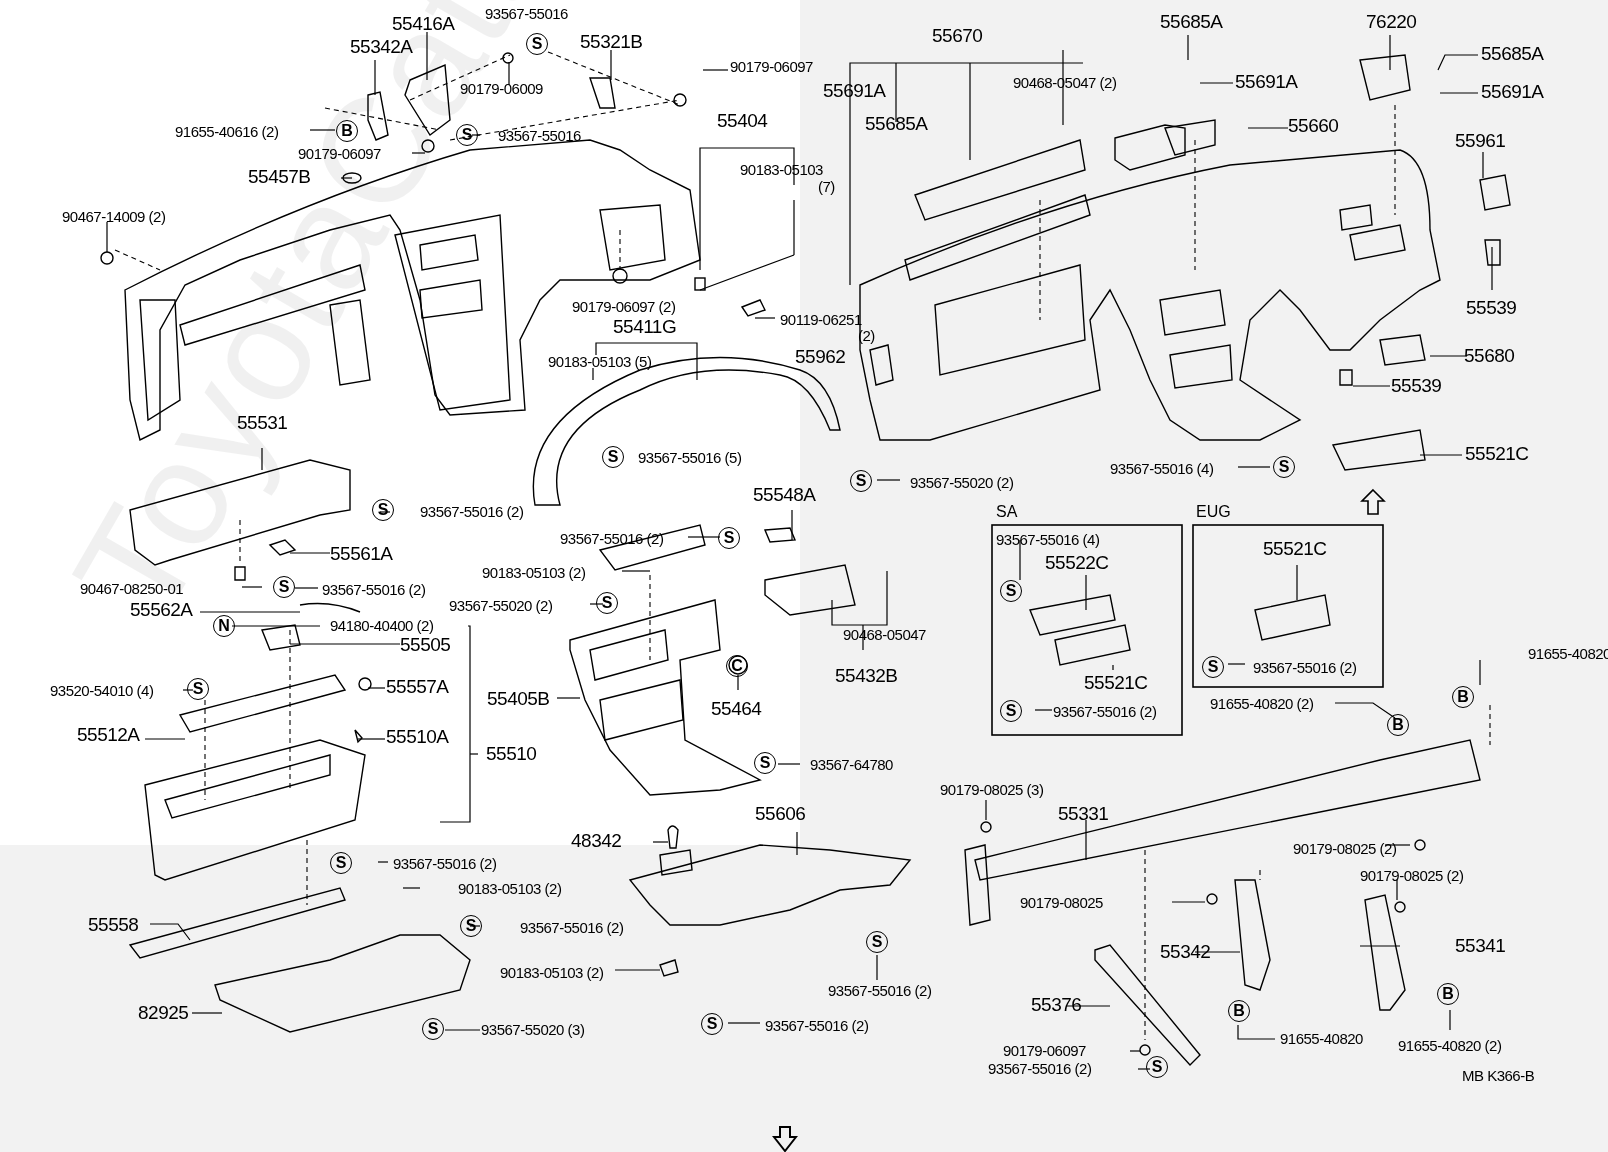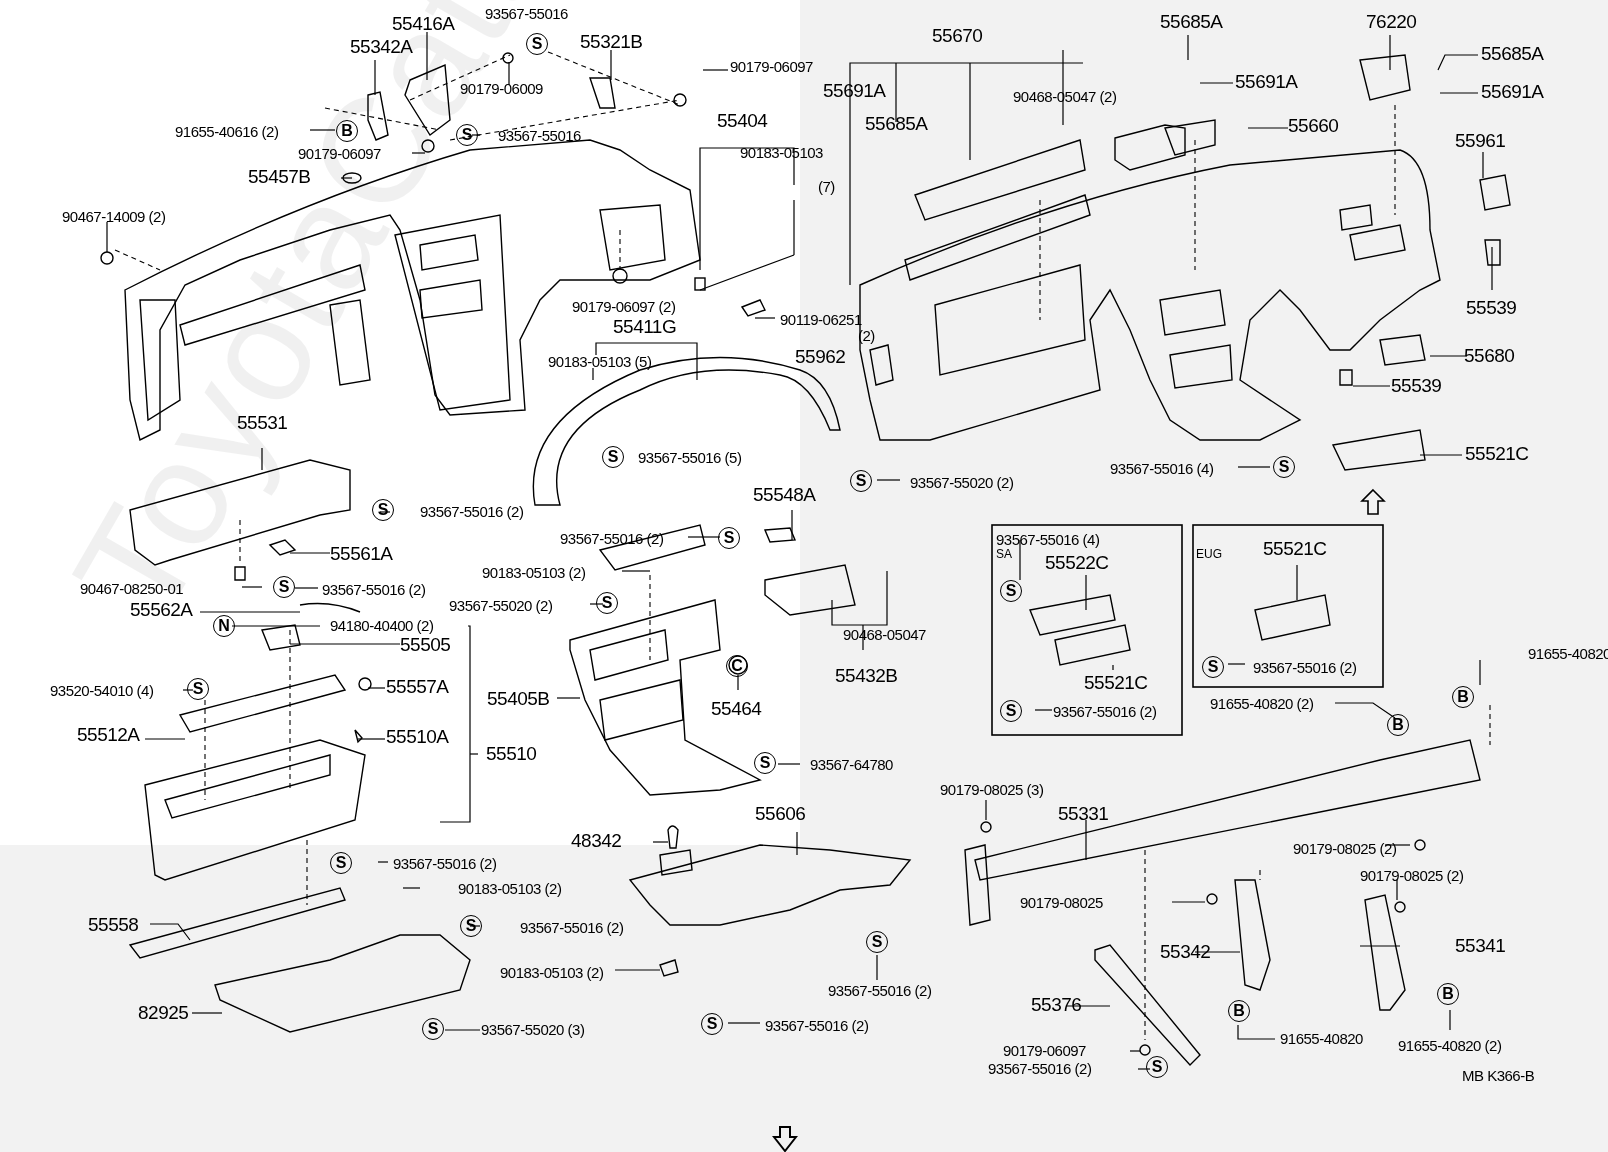--- a/index.html
+++ b/index.html
@@ -4,21 +4,21 @@
 <style>
   html,body{margin:0;padding:0;}
   body{width:1608px;height:1152px;position:relative;overflow:hidden;background:#f2f2f2;font-family:"Liberation Sans",sans-serif;color:#000;}
   .white-zone{position:absolute;left:0;top:0;width:800px;height:845px;background:#ffffff;}
   .watermark{position:absolute;left:40px;top:560px;font-size:150px;font-family:"Liberation Sans",sans-serif;color:rgba(0,0,0,0.06);transform:rotate(-60deg);transform-origin:0 0;white-space:nowrap;letter-spacing:4px;}
   svg.art{position:absolute;left:0;top:0;width:1608px;height:1152px;}
   .lbl{position:absolute;white-space:nowrap;font-size:17px;line-height:18px;letter-spacing:-0.5px;}
   .big{font-size:19px;font-weight:normal;}
   .sm{font-size:15px;}
   .circ{position:absolute;width:20px;height:20px;border:1.6px solid #000;border-radius:50%;font-size:16px;line-height:20px;text-align:center;font-weight:bold;}
-  .boxhdr{position:absolute;font-size:12px;margin-top:44px;}
+  .boxhdr{position:absolute;font-size:16px;}
   .arrow-down{position:absolute;left:772px;top:1125px;}
   .arrow-up{position:absolute;left:1360px;top:488px;}
 </style>
 </head>
 <body>
 
 <div class="white-zone"></div>
 <div class="watermark">ToyotaCatalog.ru</div>
 
 <svg class="art" viewBox="0 0 1608 1152" fill="none" stroke="#000" stroke-width="1.4">
@@ -237,21 +237,21 @@
 <span class="lbl sm" style="left:730px;top:58px">90179-06097</span>
 <span class="lbl sm" style="left:460px;top:80px">90179-06009</span>
 <span class="lbl sm" style="left:175px;top:123px">91655-40616 (2)</span>
 <span class="circ" style="left:336px;top:120px">B</span>
 <span class="circ" style="left:456px;top:124px">S</span>
 <span class="lbl sm" style="left:498px;top:127px">93567-55016</span>
 <span class="lbl sm" style="left:298px;top:145px">90179-06097</span>
 <span class="lbl big" style="left:248px;top:168px">55457B</span>
 <span class="lbl sm" style="left:62px;top:208px">90467-14009 (2)</span>
 <span class="lbl big" style="left:717px;top:112px">55404</span>
-<span class="lbl sm" style="left:740px;top:144px">90183-05103</span>
+<span class="lbl sm" style="left:740px;top:161px">90183-05103</span>
 <span class="lbl sm" style="left:818px;top:178px">(7)</span>
 <span class="lbl sm" style="left:572px;top:298px">90179-06097 (2)</span>
 <span class="lbl sm" style="left:780px;top:311px">90119-06251</span>
 <span class="lbl sm" style="left:858px;top:327px">(2)</span>
 <span class="lbl big" style="left:613px;top:318px">55411G</span>
 <span class="lbl sm" style="left:548px;top:353px">90183-05103 (5)</span>
 <span class="circ" style="left:602px;top:446px">S</span>
 <span class="lbl sm" style="left:638px;top:449px">93567-55016 (5)</span>
 
 <span class="lbl big" style="left:237px;top:414px">55531</span>
@@ -300,21 +300,21 @@
 <span class="circ" style="left:701px;top:1013px">S</span>
 <span class="lbl sm" style="left:765px;top:1017px">93567-55016 (2)</span>
 <span class="circ" style="left:866px;top:931px">S</span>
 <span class="lbl sm" style="left:828px;top:982px">93567-55016 (2)</span>
 <span class="circ" style="left:850px;top:470px">S</span>
 <span class="lbl sm" style="left:910px;top:474px">93567-55020 (2)</span>
 
 <span class="lbl big" style="left:932px;top:27px">55670</span>
 <span class="lbl big" style="left:823px;top:82px">55691A</span>
 <span class="lbl big" style="left:865px;top:115px">55685A</span>
-<span class="lbl sm" style="left:1013px;top:88px">90468-05047 (2)</span>
+<span class="lbl sm" style="left:1013px;top:74px">90468-05047 (2)</span>
 <span class="lbl big" style="left:1160px;top:13px">55685A</span>
 <span class="lbl big" style="left:1235px;top:73px">55691A</span>
 <span class="lbl big" style="left:1288px;top:117px">55660</span>
 <span class="lbl big" style="left:1366px;top:13px">76220</span>
 <span class="lbl big" style="left:1481px;top:45px">55685A</span>
 <span class="lbl big" style="left:1481px;top:83px">55691A</span>
 <span class="lbl big" style="left:1455px;top:132px">55961</span>
 <span class="lbl big" style="left:1466px;top:299px">55539</span>
 <span class="lbl big" style="left:795px;top:348px">55962</span>
 <span class="lbl big" style="left:1464px;top:347px">55680</span>

